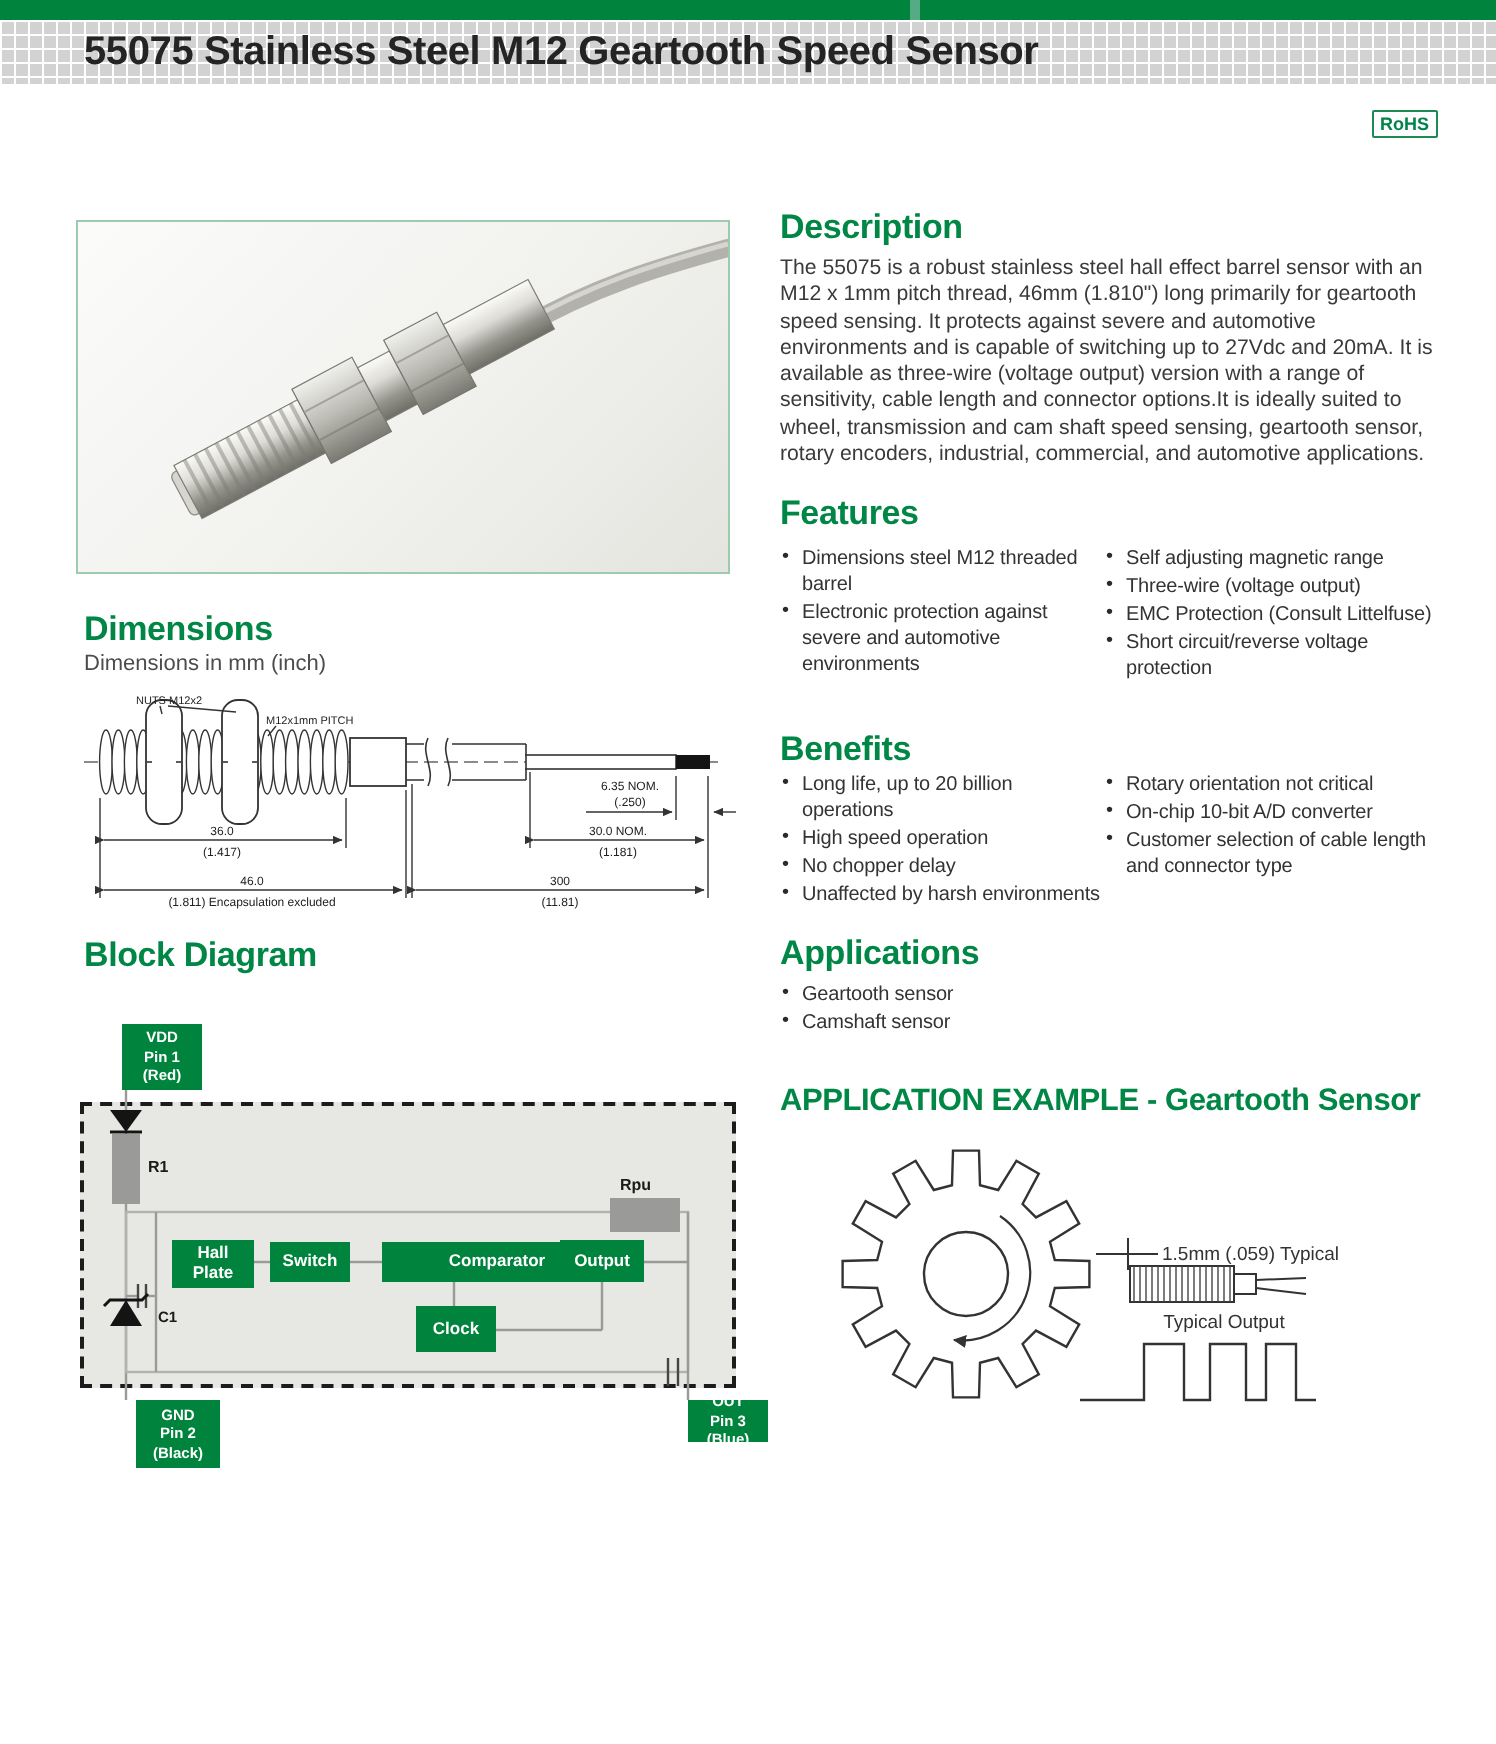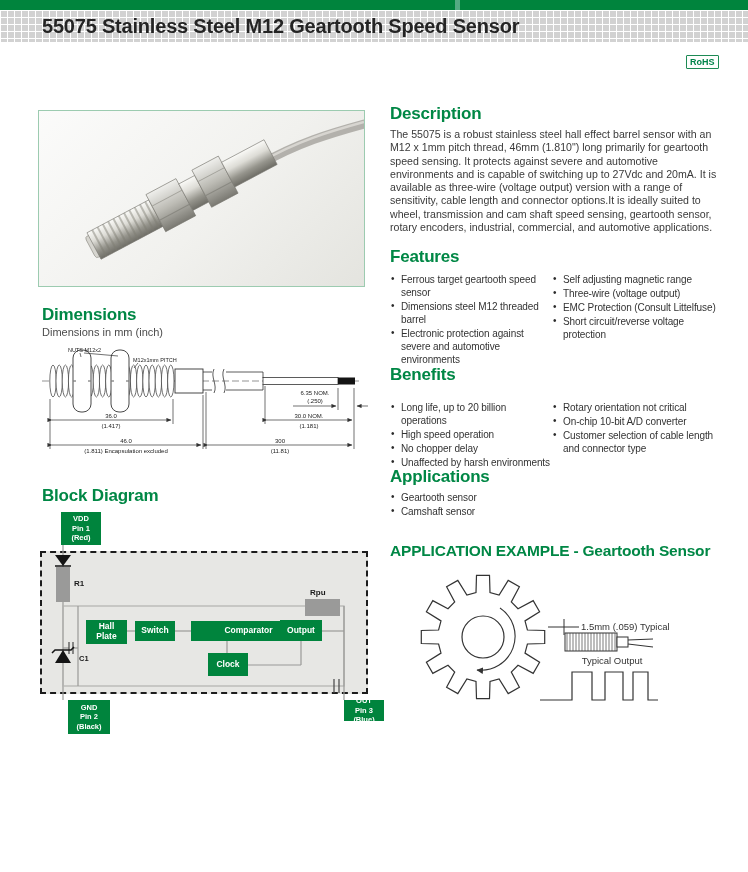--- a/index.html
+++ b/index.html
@@ -119,34 +119,33 @@
     </g>
   </svg>
 </div>
 
 <h2 class="sec" style="left:390px;top:104px;">Description</h2>
 <p class="body" style="left:390px;top:128px;">The 55075 is a robust stainless steel hall effect barrel sensor with  an M12 x 1mm pitch thread, 46mm (1.810") long primarily for geartooth speed sensing. It protects against severe and automotive environments and is capable of switching up to 27Vdc and 20mA. It is available as three-wire (voltage output) version with a range of sensitivity, cable length and connector options.It is ideally suited to wheel, transmission and cam shaft speed sensing, geartooth sensor, rotary encoders, industrial, commercial, and automotive applications.</p>
 
 <h2 class="sec" style="left:390px;top:247px;">Features</h2>
 <div class="cols" style="left:390px;top:273px;">
   <ul class="c1">
-    <li>Ferrous target geartooth speed sensor</li>
     <li>Dimensions steel M12 threaded barrel</li>
     <li>Electronic protection against severe and automotive environments</li>
   </ul>
   <ul class="c2">
     <li>Self adjusting magnetic range</li>
     <li>Three-wire (voltage output)</li>
     <li>EMC Protection (Consult Littelfuse)</li>
     <li>Short circuit/reverse voltage protection</li>
   </ul>
 </div>
 
 <h2 class="sec" style="left:390px;top:365px;">Benefits</h2>
-<div class="cols" style="left:390px;top:401px;">
+<div class="cols" style="left:390px;top:386px;">
   <ul class="c1">
     <li>Long life, up to 20 billion operations</li>
     <li>High speed operation</li>
     <li>No chopper delay</li>
     <li>Unaffected by harsh environments</li>
   </ul>
   <ul class="c2">
     <li>Rotary orientation not critical</li>
     <li>On-chip 10-bit A/D converter</li>
     <li>Customer selection of cable length and connector type</li>
@@ -283,21 +282,21 @@
   <line x1="170" y1="103" x2="314" y2="103" class="dimline" marker-start="url(#da)" marker-end="url(#da)"></line>
   <text x="242" y="100.5" class="dim-txt">300</text>
   <text x="242" y="111" class="dim-txt">(11.81)</text>
 
   <text x="277" y="53" class="dim-txt">6.35 NOM.</text>
   <text x="277" y="61" class="dim-txt">(.250)</text>
   <line x1="255" y1="64" x2="298" y2="64" class="dimline" marker-end="url(#da)"></line>
   <line x1="330" y1="64" x2="319" y2="64" class="dimline" marker-end="url(#da)"></line>
 </svg>
 
-<h2 class="sec" style="left:42px;top:486px;">Block Diagram</h2>
+<h2 class="sec" style="left:42px;top:468px;">Block Diagram</h2>
 
 <div class="bd">
   <div class="dash"></div>
   <svg width="334" height="230" viewBox="0 0 334 230">
     <g stroke="#9a9a98" stroke-width="1.2" fill="none">
       <line x1="25" y1="36" x2="25" y2="191"></line>
       <rect x="25" y="97" width="281" height="80" stroke="#b2b2b0"></rect>
       <line x1="40" y1="97" x2="40" y2="177"></line>
       <line x1="89" y1="122" x2="97" y2="122"></line>
       <line x1="137" y1="122" x2="153" y2="122"></line>

